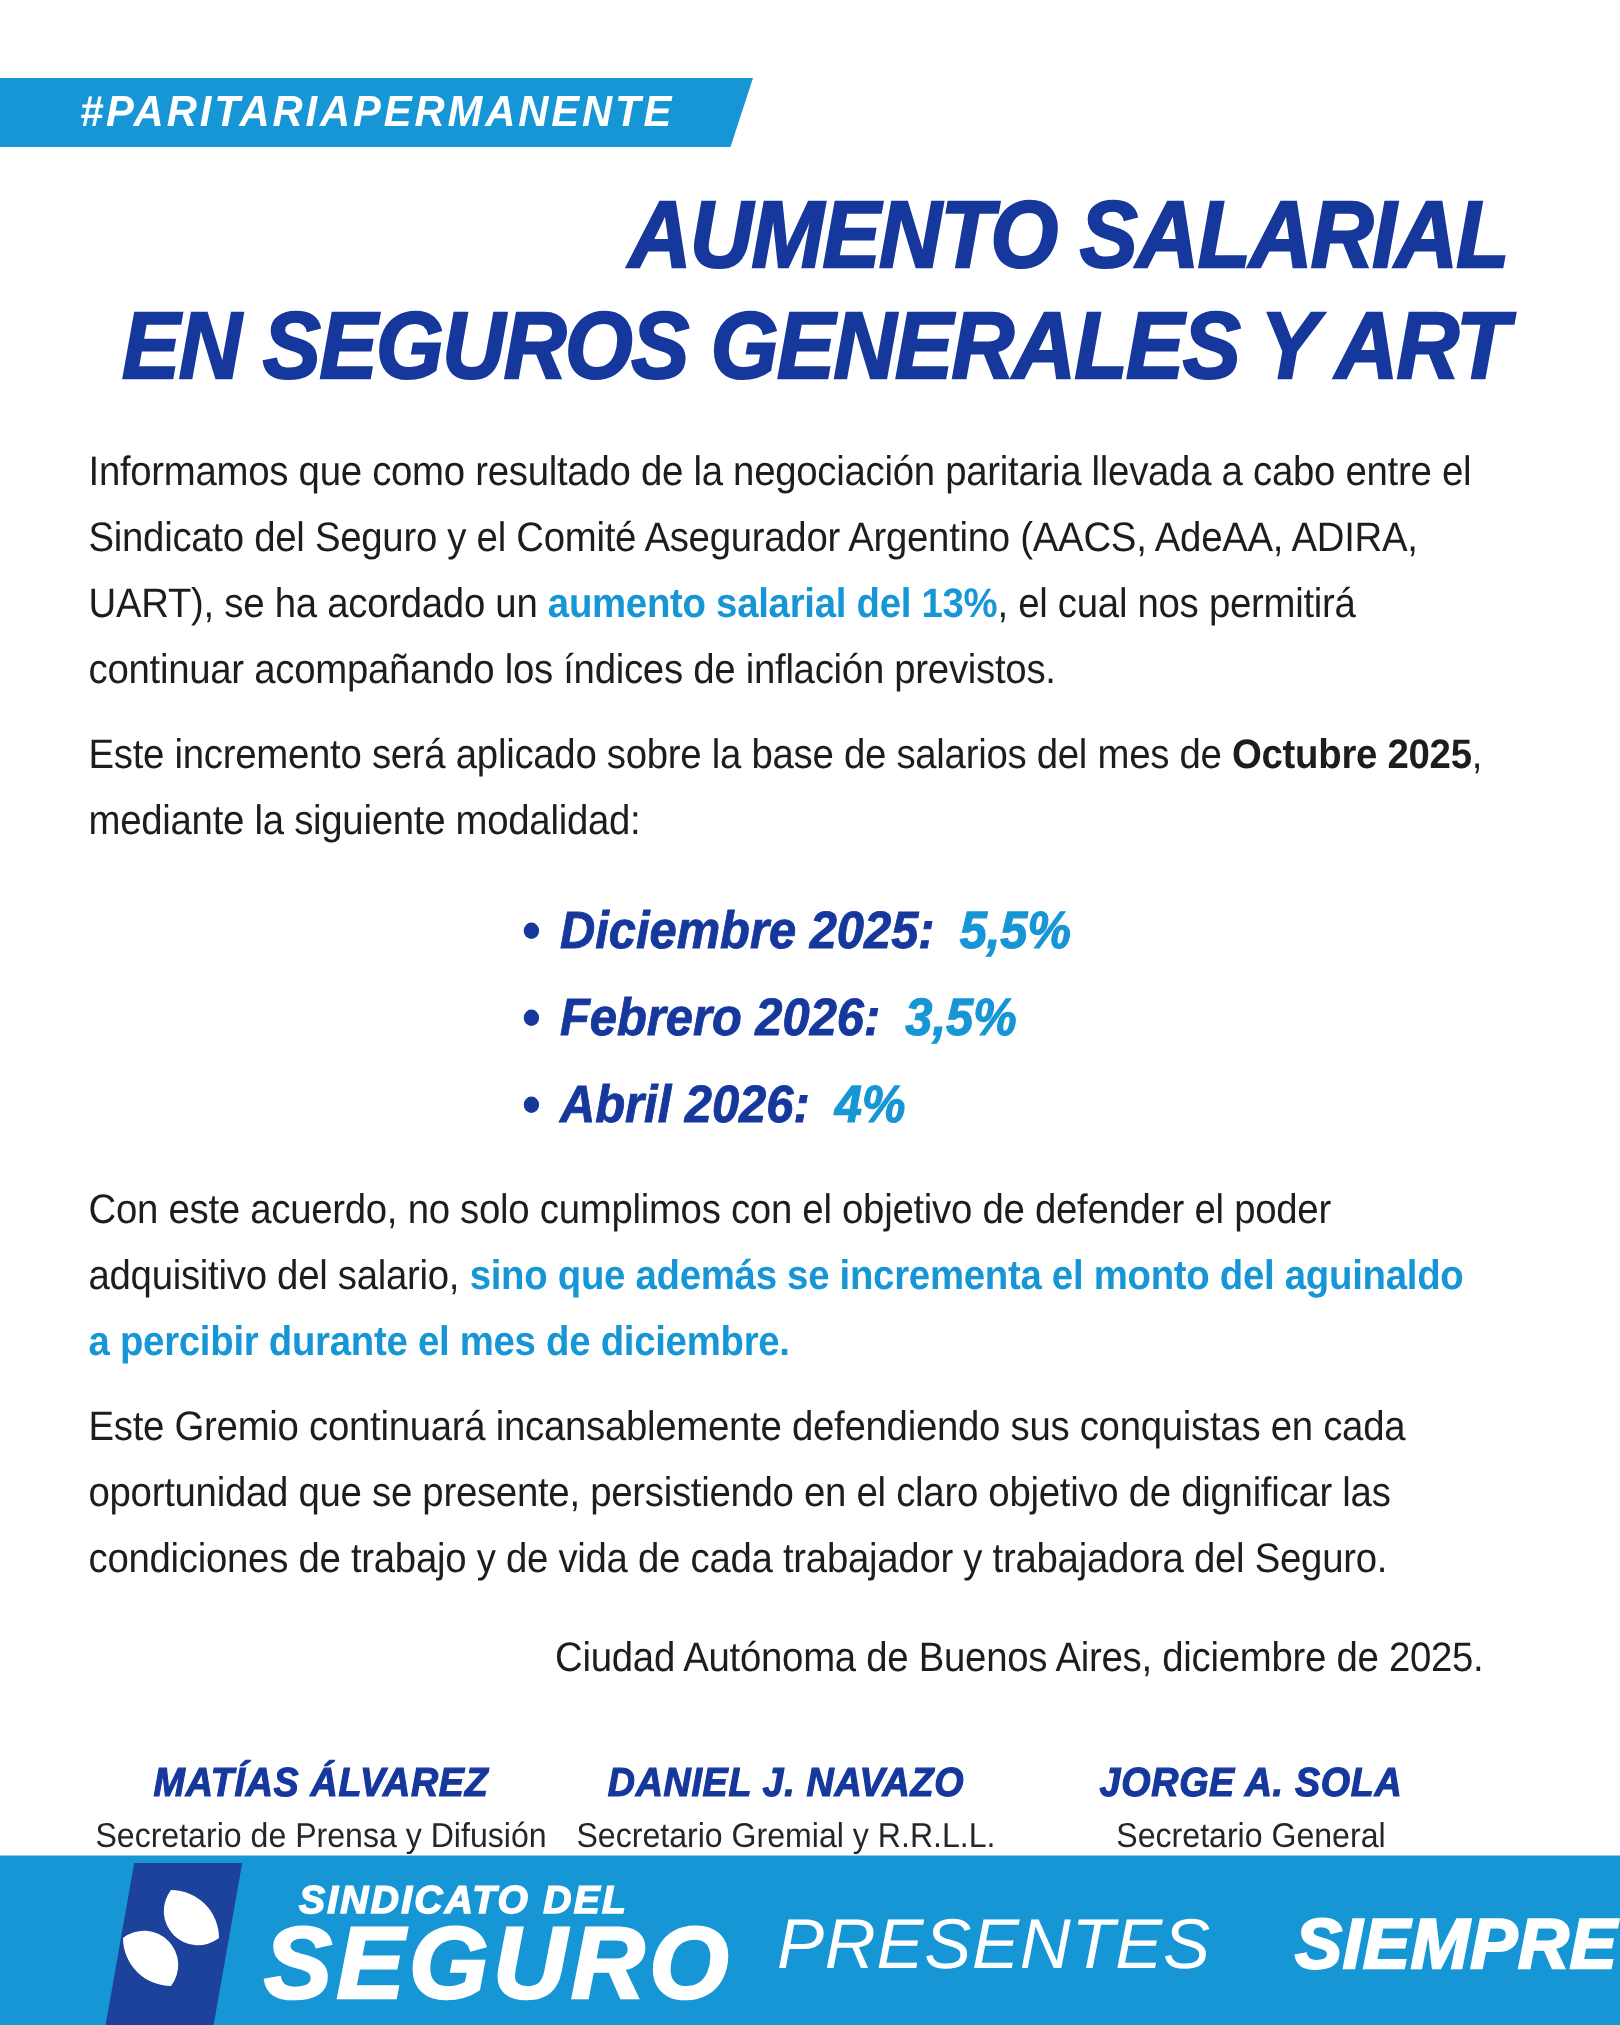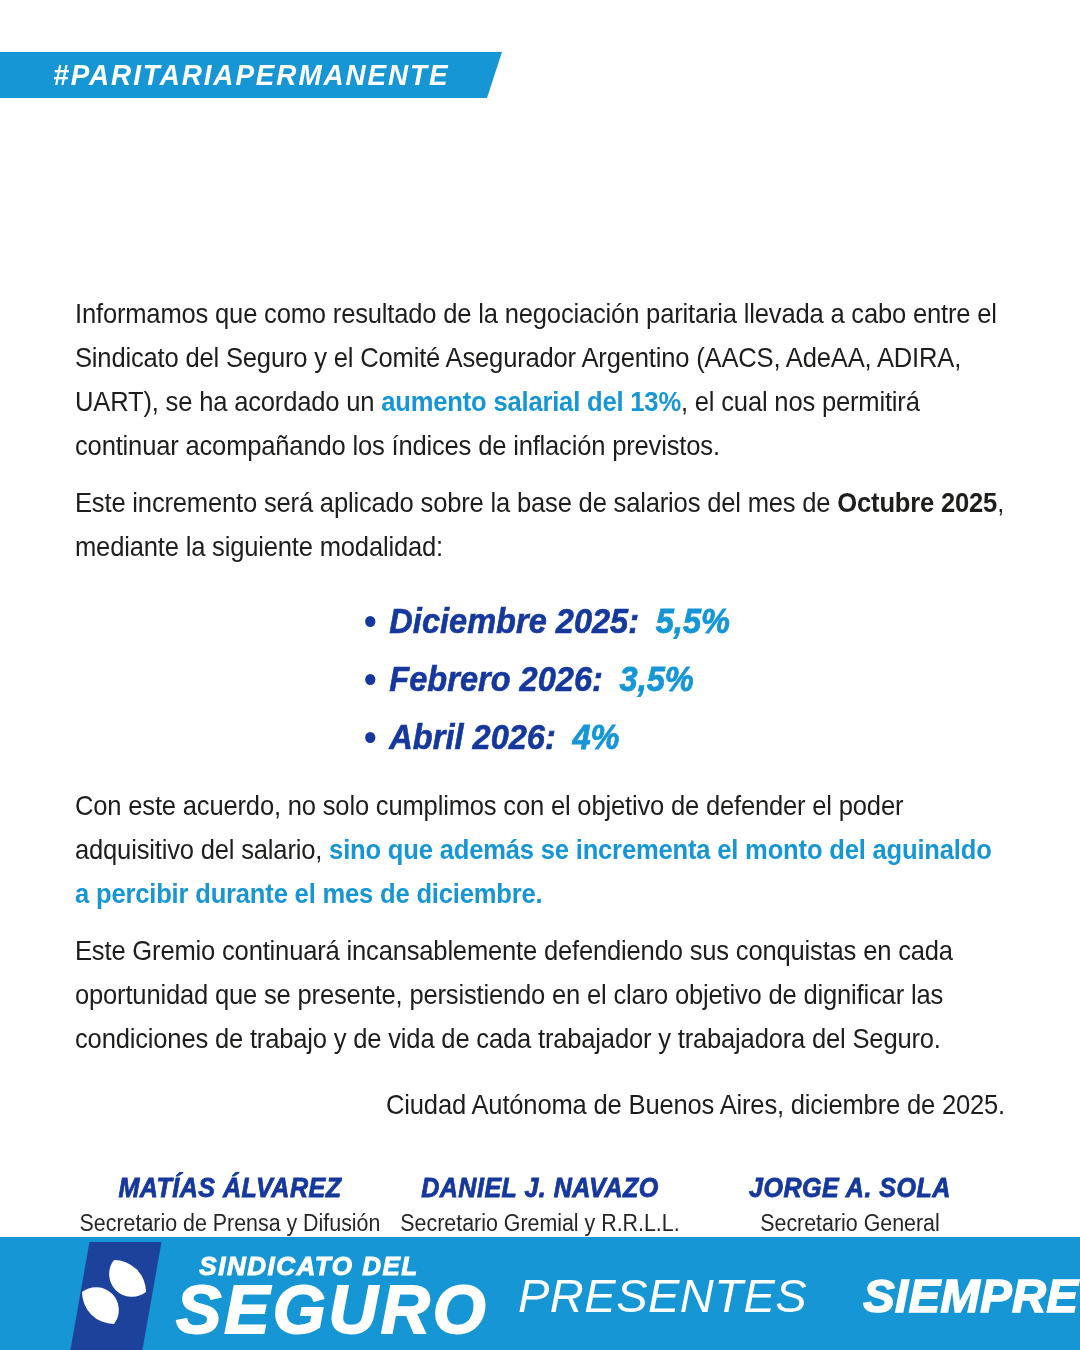--- a/index.html
+++ b/index.html
@@ -41,21 +41,21 @@
     line-height:74px;
   }
   .title .t-line{
     display:block;font-size:63px;letter-spacing:-1px;
     transform:scaleX(.92);transform-origin:100% 50%;
     white-space:nowrap;
     -webkit-text-stroke:1.6px var(--dark-blue);
   }
   
   .content{
-    position:absolute;top:292px;left:75px;width:930px;
+    position:absolute;top:292px;left:59px;width:930px;
   }
   .squeeze{
     width:1000px;transform:scaleX(.93);transform-origin:0 0;
   }
   .content p{
     font-size:27.5px;line-height:44px;
     letter-spacing:-.2px;
     margin-bottom:13px;
   }
   .hl{color:var(--accent-blue);font-weight:700;}
@@ -131,20 +131,24 @@
 </style>
 </head>
 <body>
 
 <div class="page">
 
   <div class="hashtag-banner">
     <span>#PARITARIAPERMANENTE</span>
   </div>
 
+  <h1 class="title">
+    <span class="t-line">AUMENTO SALARIAL</span>
+    <span class="t-line">EN SEGUROS GENERALES Y ART</span>
+  </h1>
 
   <div class="content">
 
     <p class="squeeze"><span>Informamos que como resultado de la negociación paritaria llevada a cabo entre el Sindicato del Seguro y el Comité Asegurador Argentino (AACS, AdeAA, ADIRA, UART), se ha acordado un </span><span class="hl">aumento salarial del 13%</span><span>, el cual nos permitirá continuar acompañando los índices de inflación previstos.</span></p>
 
     <p class="squeeze"><span>Este incremento será aplicado sobre la base de salarios del mes de </span><span class="b">Octubre 2025</span><span>, mediante la siguiente modalidad:</span></p>
 
     <ul class="schedule squeeze">
       <li>
         <span class="dot"></span><span class="lbl">Diciembre 2025:</span><span class="val">5,5%</span>

